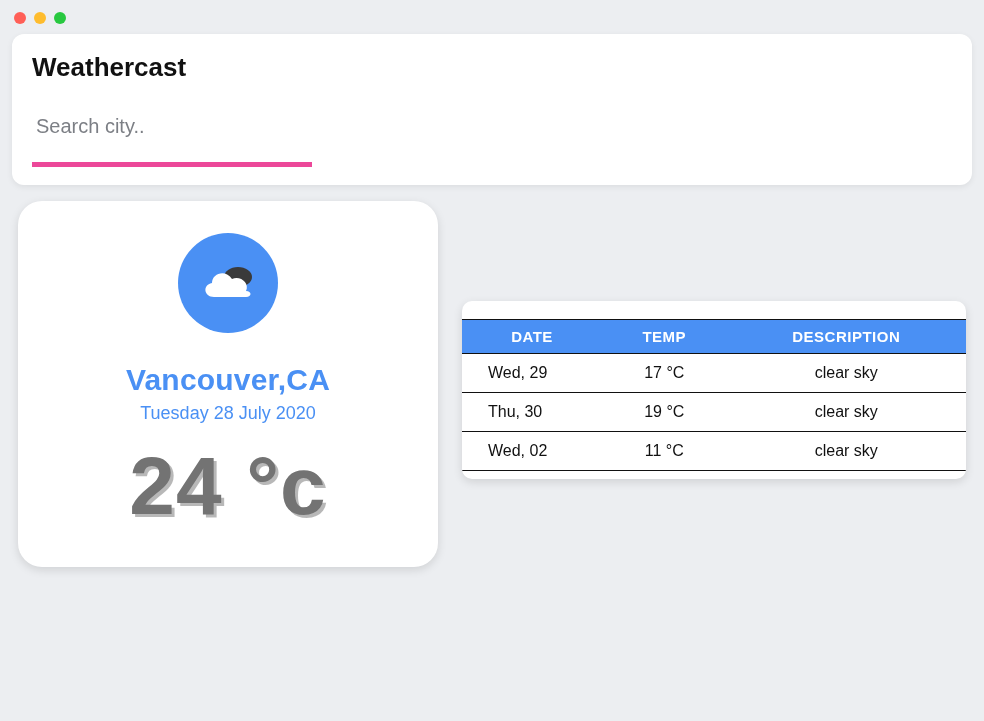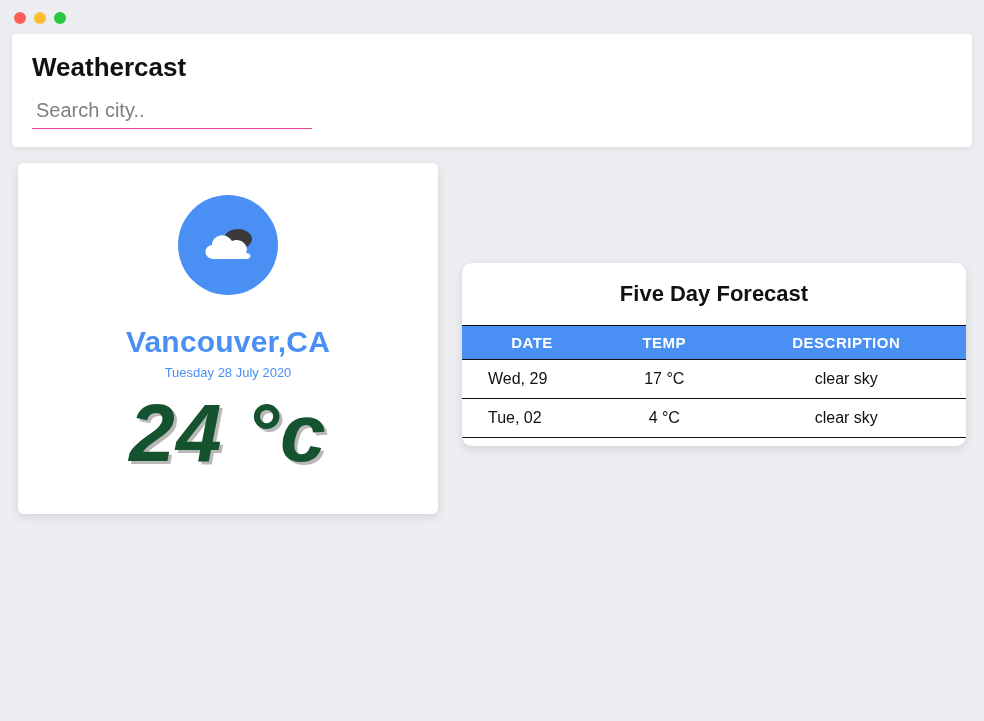--- a/index.html
+++ b/index.html
@@ -16,85 +16,85 @@
     gap: 8px;
     padding: 12px 14px 10px;
   }
   .dot { width: 12px; height: 12px; border-radius: 50%; }
   .dot.red { background:#ff5f57; }
   .dot.yellow { background:#febc2e; }
   .dot.green { background:#28c840; }
 
   .header-card {
     background:#fff;
-    border-radius:4px;
+    border-radius:12px;
     margin:0 12px 16px;
     padding:18px 20px 18px;
     box-shadow:0 2px 6px rgba(0,0,0,0.07);
   }
   .app-title {
     font-size:26px;
     font-weight:800;
     color:#111;
     margin-bottom:12px;
   }
   .search-input {
     width:280px;
     border:none;
-    border-bottom:1px solid #ec4899;
+    border-bottom:5px solid #ec4899;
     font-size:20px;
-    padding:4px 4px 6px;
+    padding:4px 4px 24px;
     color:#333;
     outline:none;
     background:transparent;
+    margin-top:16px;
   }
   .search-input::placeholder { color:#7c7f85; }
 
   .content {
     display:flex;
     gap:24px;
     padding:0 18px;
     align-items: flex-start;
   }
 
   .current-card {
     width:420px;
     background:#fff;
-    border-radius:6px;
+    border-radius:24px;
     box-shadow:0 3px 10px rgba(0,0,0,0.12);
     padding:32px 20px 40px;
     text-align:center;
   }
   .icon-circle {
     width:100px; height:100px;
     border-radius:50%;
     background:#4a90f4;
     margin:0 auto 30px;
     display:flex; align-items:center; justify-content:center;
   }
   .location {
     font-size:30px;
     font-weight:700;
     color:#4a90f4;
     letter-spacing:0.2px;
   }
   .date {
-    font-size:13px;
+    font-size:18px;
     color:#4a90f4;
     margin-top:6px;
-    margin-bottom:12px;
+    margin-bottom:21px;
   }
   .big-temp {
     font-size:82px;
     font-weight:700;
-    color:#14532d;
+    color:#737373;
     text-shadow:3px 3px 0 rgba(0,0,0,0.28);
     line-height:1;
     letter-spacing:1px;
-    font-style:italic;
   }
   .condition {
     font-size:22px;
     font-weight:700;
     color:#111;
   }
 
   .forecast-card {
     flex:1;
     background:#fff;
@@ -155,36 +155,40 @@
           <path d="M18 40 C8 40 6 28 16 26 C16 16 30 12 36 22 C44 18 54 26 50 34 C56 34 56 40 50 40 Z" fill="#ffffff"></path>
         </svg>
       </span>
     </div>
     <div class="location">Vancouver,CA</div>
     <div class="date">Tuesday 28 July 2020</div>
     <div class="big-temp">24 °c</div>
   </div>
 
   <div class="forecast-card">
-    <div class="forecast-title">Five Day Forecast</div>
     <table>
       <thead>
         <tr>
           <th>DATE</th>
           <th>TEMP</th>
           <th>DESCRIPTION</th>
         </tr>
       </thead>
       <tbody>
         <tr>
           <td>Wed, 29</td>
           <td>17 °C</td>
           <td>clear sky</td>
         </tr>
         <tr>
-          <td>Tue, 02</td>
-          <td>4 °C</td>
+          <td>Thu, 30</td>
+          <td>19 °C</td>
+          <td>clear sky</td>
+        </tr>
+        <tr>
+          <td>Wed, 02</td>
+          <td>11 °C</td>
           <td>clear sky</td>
         </tr>
       </tbody>
     </table>
   </div>
 </div>
 
 </body></html>

